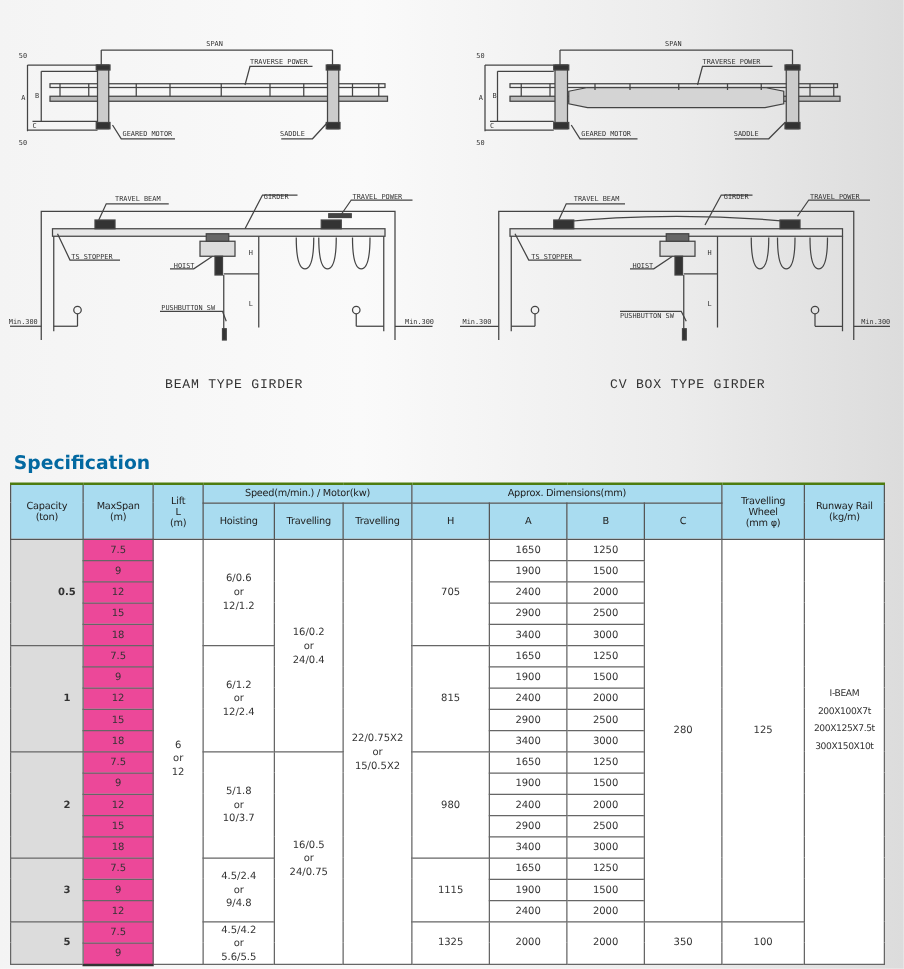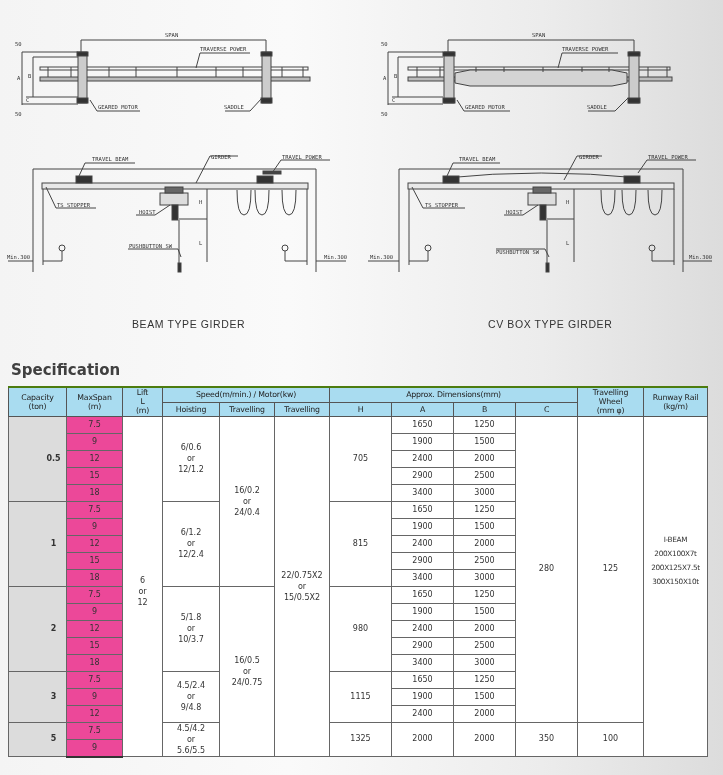--- a/index.html
+++ b/index.html
@@ -1,21 +1,21 @@
 <!DOCTYPE html>
 <html><head>
 <meta charset="utf-8">
 <style>
   html,body{margin:0;padding:0;}
   body{width:723px;height:775px;overflow:hidden;background:linear-gradient(90deg,#f4f4f4 0%,#fafafa 40%,#ececec 75%,#dcdcdc 100%);font-family:"Liberation Sans",sans-serif;color:#222;position:relative;}
   .drawings{position:absolute;left:0;top:0;width:723px;height:340px;}
   .drawings svg{position:absolute;left:0;top:0;}
   .dtxt{font-family:"DejaVu Sans Mono",monospace;font-size:5.5px;fill:#333;}
-  .caption{position:absolute;top:302px;font-family:Liberation Sans, sans-serif;font-size:10.5px;letter-spacing:0.6px;color:#333;margin-top:16px;}
-  .spec-title{position:absolute;left:11px;top:361px;font-family:"DejaVu Sans",sans-serif;font-size:15px;font-weight:bold;color:#404040;}
+  .caption{position:absolute;top:302px;font-family:Liberation Mono, monospace;font-size:10.5px;letter-spacing:0.6px;color:#333;}
+  .spec-title{position:absolute;left:11px;top:361px;font-family:"DejaVu Sans",sans-serif;font-size:15px;font-weight:bold;color:#0369a1;}
   .grey-band{position:absolute;left:647px;top:415px;width:20px;height:340px;background:#d3d3d3;}
   table.spec{position:absolute;left:8px;top:386px;border-collapse:collapse;table-layout:fixed;font-family:"DejaVu Sans",sans-serif;font-size:8px;}
   table.spec th{background:#a9dcf0;color:#222;font-weight:normal;border:1px solid #555;padding:0;text-align:center;line-height:9px;font-size:7.8px;letter-spacing:-0.2px;}
   table.spec th.top{border-top:2px solid #4d7c0f;}
   table.spec td{border:1px solid #666;padding:0;text-align:center;height:16px;line-height:10px;color:#333;font-size:8px;background:#fff;}
   table.spec td.cap{background:#dcdcdc;font-weight:bold;padding-left:32px;}
   table.spec td.span{background:#ec4899;text-align:center;}
   table.spec tr.last td{border-bottom:2px solid #333;}
   .stack span{display:block;line-height:11px;}
   .rail span{display:block;line-height:14px;font-size:7.3px;letter-spacing:-0.3px;}
@@ -247,21 +247,21 @@
       <th class="top" rowspan="2">
           <span style="display:block">Travelling</span>
           <span style="display:block">Wheel</span>
           <span style="display:block">(mm φ)</span>
         </th>
       <th class="top" rowspan="2">
           <span style="display:block">Runway Rail</span>
           <span style="display:block">(kg/m)</span>
         </th>
     </tr>
-    <tr style="height:14px">
+    <tr style="height:29px">
       <th>Hoisting</th>
       <th>Travelling</th>
       <th>Travelling</th>
       <th>H</th>
       <th>A</th>
       <th>B</th>
       <th>C</th>
     </tr>
   </thead>
   <tbody id="spec-body">

